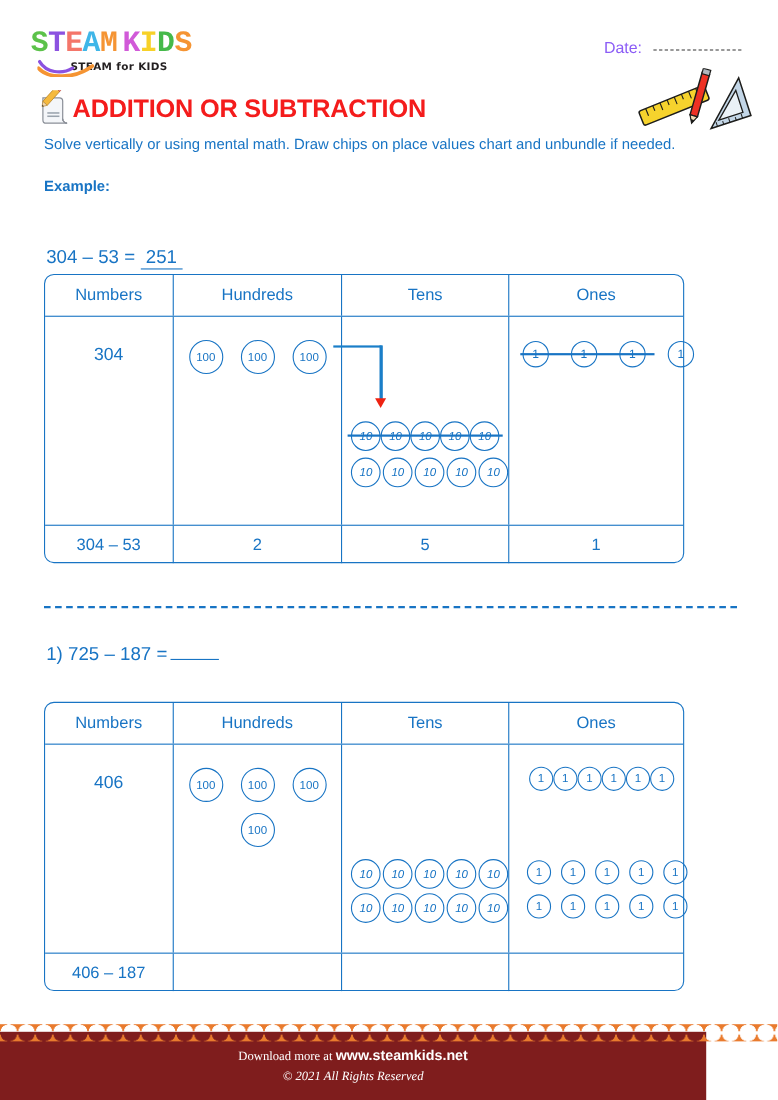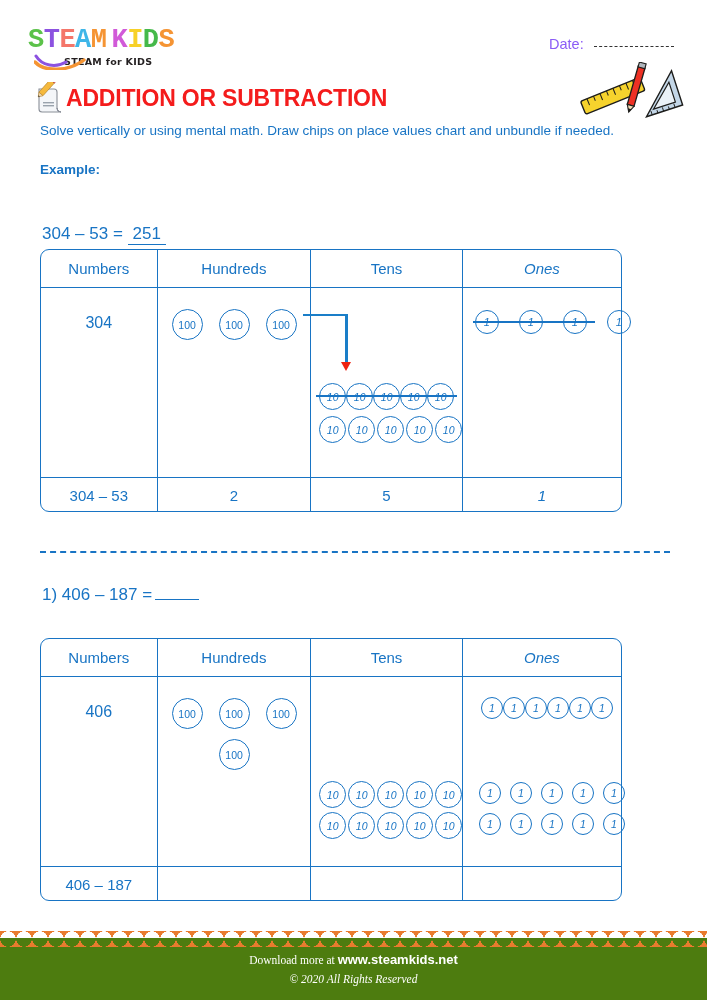--- a/index.html
+++ b/index.html
@@ -59,21 +59,21 @@
   .pvtable .row{display:flex;}
   .pvtable .hrow{height:37px;border-bottom:1.6px solid #1874c4;}
   .pvtable .brow{border-bottom:1.6px solid #1874c4;}
   .t1 .brow{height:189px;}
   .t2 .brow{height:189px;}
   .pvtable .arow{height:34px;}
   .cell{box-sizing:border-box;position:relative;}
   .c-num{width:126px;border-right:1.6px solid #1874c4;}
   .c-hun{width:166px;border-right:1.6px solid #1874c4;}
   .c-ten{width:164px;border-right:1.6px solid #1874c4;}
-  .c-one{width:171px;font-style:italic;}
+  .c-one{width:171px;}
   .hcell{display:flex;align-items:center;justify-content:center;
     color:#1874c4;font-size:15px;font-family:"Liberation Sans", sans-serif;}
   .acell{display:flex;align-items:center;justify-content:center;
     color:#1874c4;font-size:15px;font-family:"Liberation Sans", sans-serif;}
   .numlabel{position:absolute;left:0;right:0;top:26px;text-align:center;
     color:#1874c4;font-size:16px;font-family:"Liberation Sans", sans-serif;}
 
   
   .chip{display:inline-flex;align-items:center;justify-content:center;
     border:1.7px solid #1874c4;border-radius:50%;color:#1874c4;
@@ -87,21 +87,21 @@
 
   
   .conn{position:absolute;}
   .conn .h{position:absolute;background:#1a7ec8;height:2.4px;}
   .conn .v{position:absolute;background:#1a7ec8;width:2.4px;}
   .conn .head{position:absolute;width:0;height:0;
     border-left:5px solid transparent;border-right:5px solid transparent;
     border-top:9px solid #ee2211;}
 
   
-  .footer{position:absolute;left:0;bottom:0;width:707px;height:62px;background:#4d7c0f;}
+  .footer{position:absolute;left:0;bottom:0;width:642px;height:62px;background:#7f1d1d;}
   .scallop{position:absolute;left:0;top:-7px;width:707px;height:16px;
     background:#e97b2e;
     -webkit-mask-image:radial-gradient(circle 8px at 8px 8px, transparent 7.6px, #000 7.9px);
     mask-image:radial-gradient(circle 8px at 8px 8px, transparent 7.6px, #000 7.9px);
     -webkit-mask-size:16px 16px;mask-size:16px 16px;
     -webkit-mask-repeat:repeat-x;mask-repeat:repeat-x;}
   .f-line1{position:absolute;left:0;right:0;top:14px;text-align:center;color:#ffffff;
     font-size:11.5px;font-family:"Liberation Serif", serif;}
   .f-line1 b{font-family:"Liberation Sans", sans-serif;font-size:13px;}
   .f-line2{position:absolute;left:0;right:0;top:35px;text-align:center;color:#ffffff;
@@ -246,21 +246,21 @@
       <div class="cell c-hun acell">2</div>
       <div class="cell c-ten acell">5</div>
       <div class="cell c-one acell">1</div>
     </div>
   </div>
 
   <div class="sep"></div>
 
   <div class="eq eq2">
     <span>1)</span>
-    <span>406 – 187 =</span><span class="blank"></span>
+    <span>725 – 187 =</span><span class="blank"></span>
   </div>
 
   <div class="pvtable t2">
     <div class="row hrow">
       <div class="cell c-num hcell">Numbers</div>
       <div class="cell c-hun hcell">Hundreds</div>
       <div class="cell c-ten hcell">Tens</div>
       <div class="cell c-one hcell">Ones</div>
     </div>
 
@@ -329,16 +329,16 @@
       <div class="cell c-ten acell"></div>
       <div class="cell c-one acell"></div>
     </div>
   </div>
 
   <div class="footer">
     <div class="scallop"></div>
     <div class="f-line1">
       <span>Download more at </span><b>www.steamkids.net</b>
     </div>
-    <div class="f-line2">© 2020 All Rights Reserved</div>
+    <div class="f-line2">© 2021 All Rights Reserved</div>
   </div>
 
 </div>
 
 </body></html>

